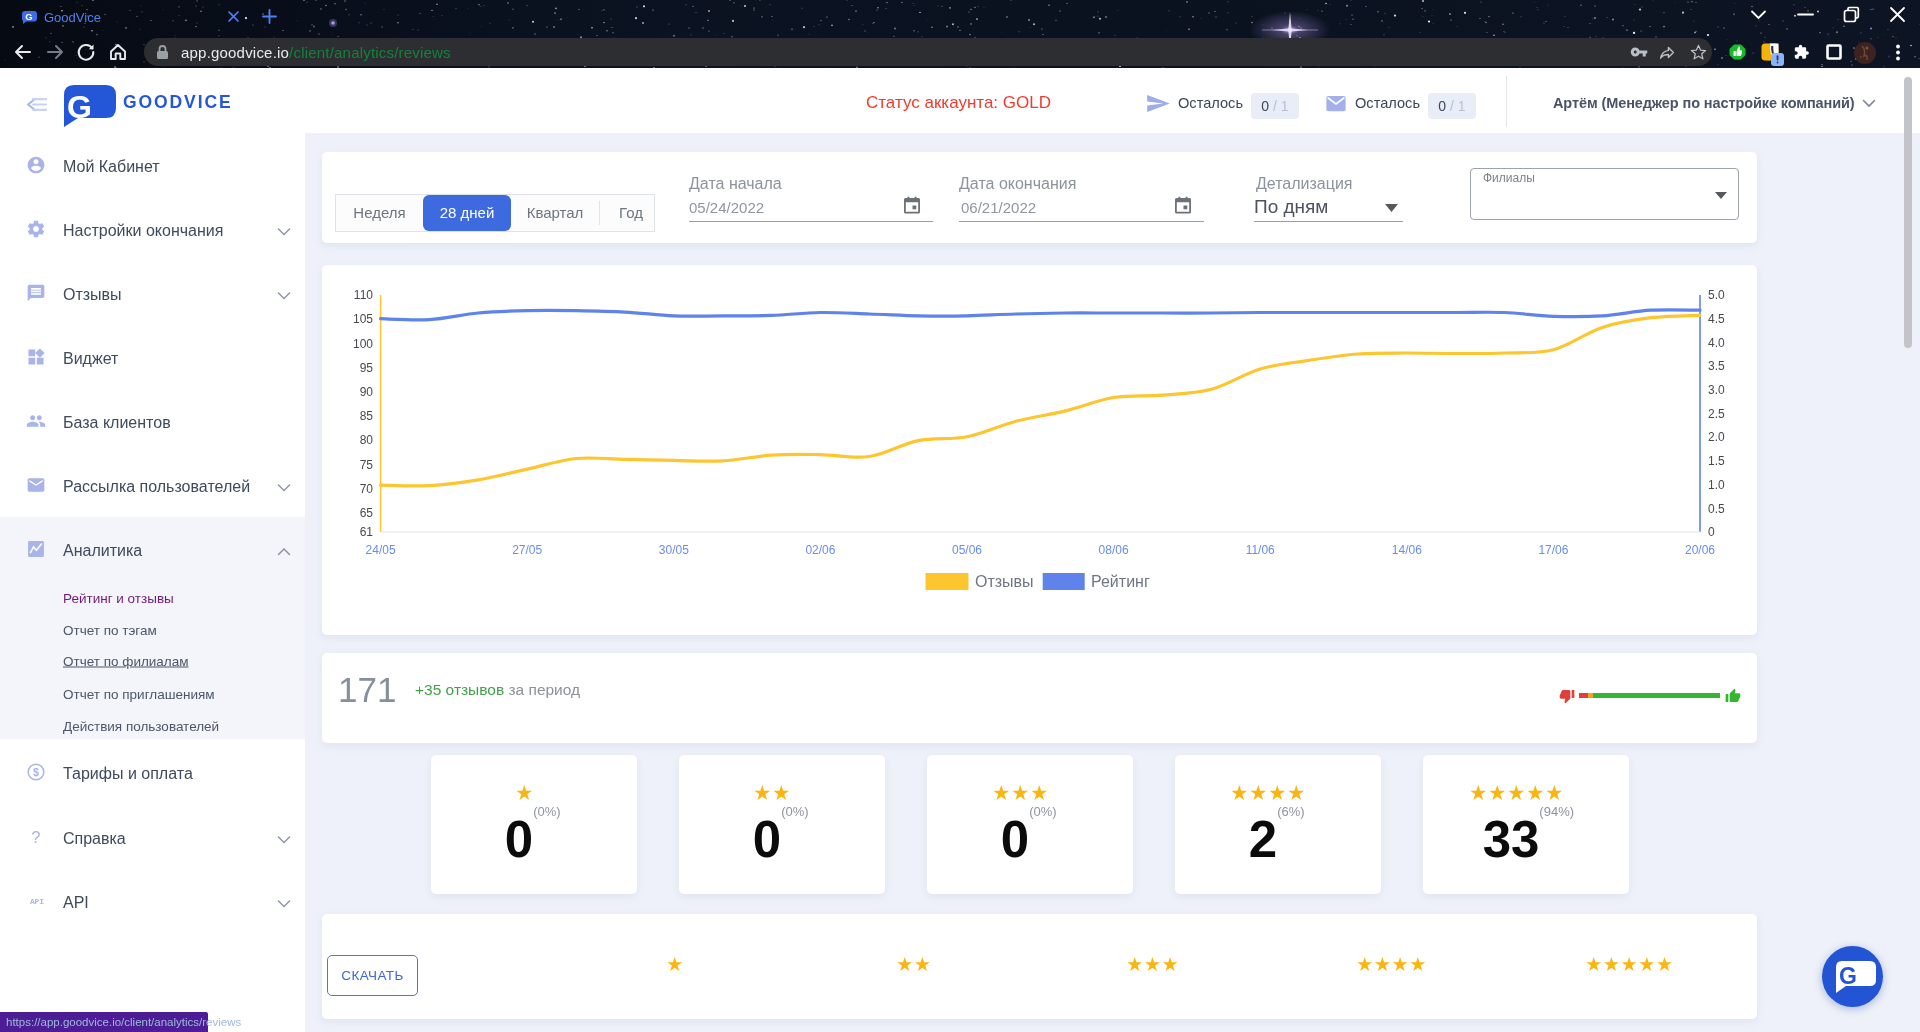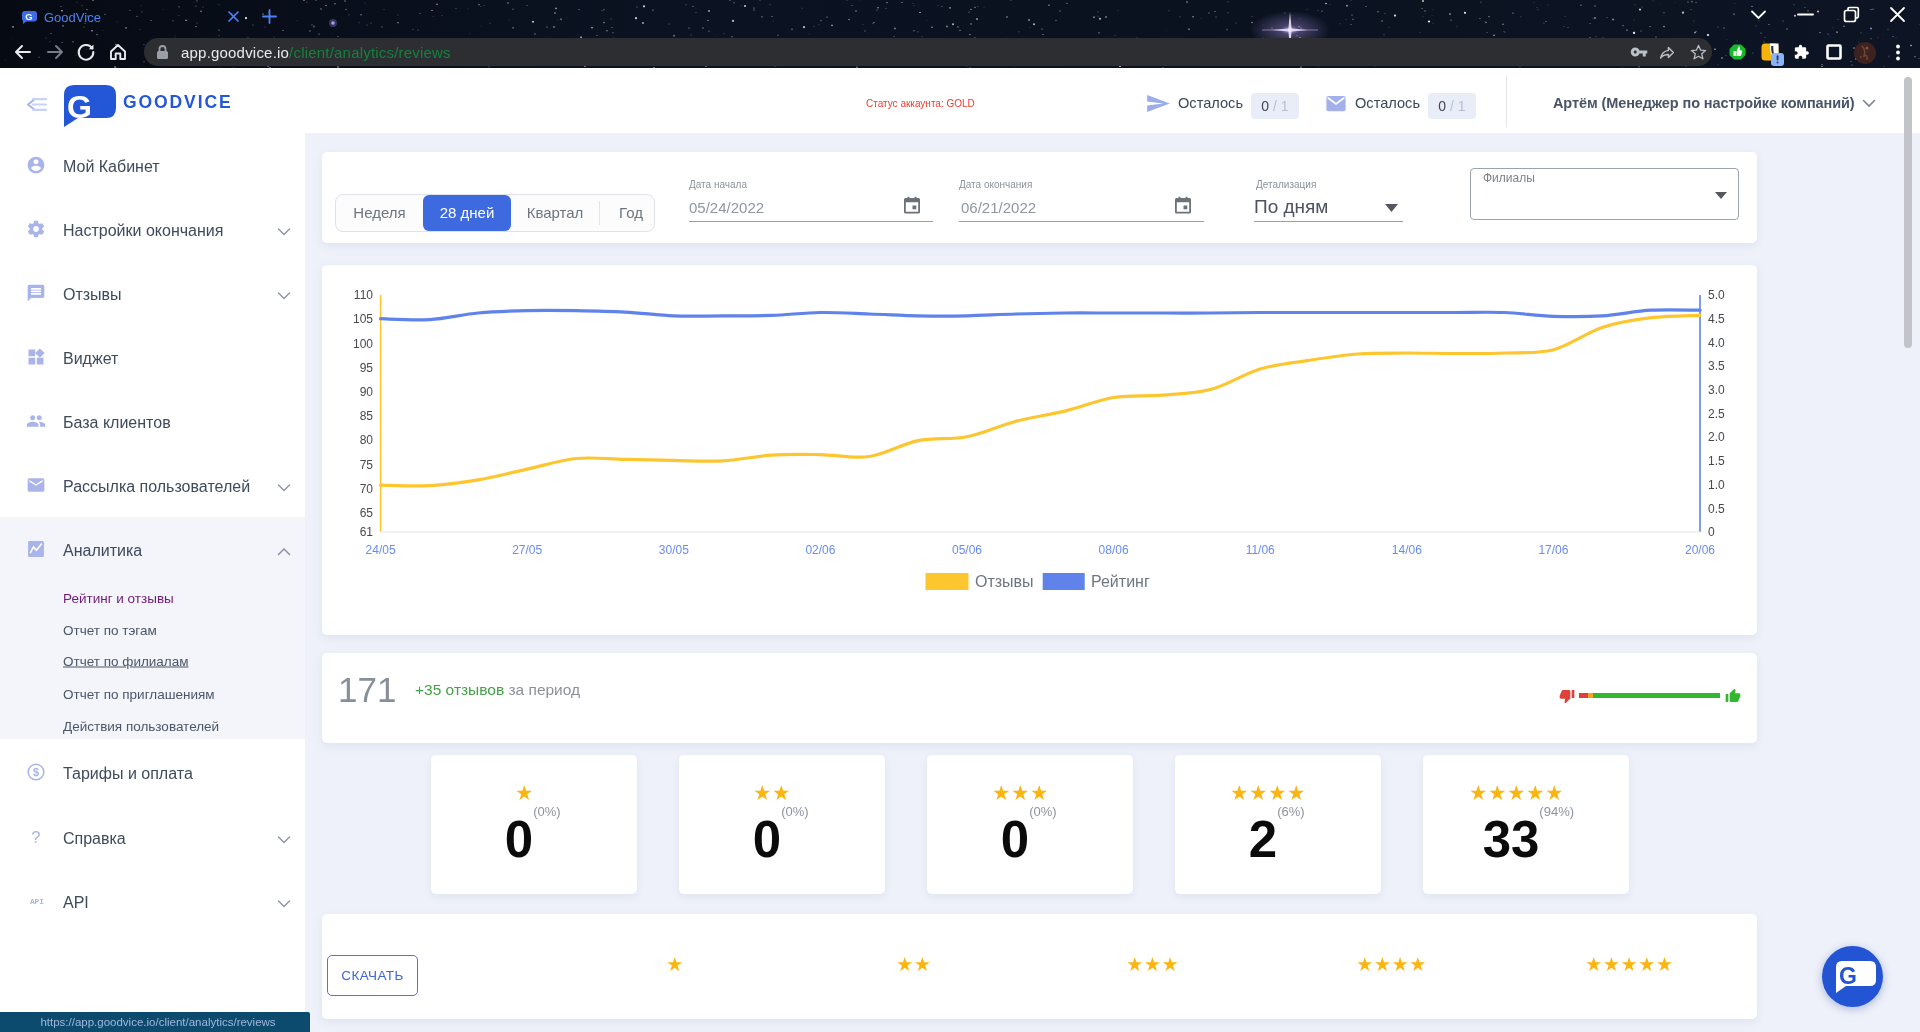--- a/index.html
+++ b/index.html
@@ -27,24 +27,24 @@
 .chev { position:absolute; left:277px; transform:translateY(-50%); }
 #anahl { position:absolute; left:0; top:449px; width:305px; height:222px; background:#f3f5fa; }
 
 
 .hdrtxt { position:absolute; white-space:nowrap; transform:translateY(-50%); }
 .numbox { position:absolute; height:26px; top:25px; background:#e9edf8; border-radius:4px; font-size:15px; color:#3c4758; text-align:center; line-height:26px; }
 .numbox span { color:#b7bfd3; }
 .numbox { font-size:14px !important; }
 
 
-.flabel { position:absolute; font-size:10px; color:#8d939c; transform:translateY(-50%); white-space:nowrap; }
+.flabel { position:absolute; font-size:16px; color:#8d939c; transform:translateY(-50%); white-space:nowrap; }
 .fvalue { position:absolute; font-size:18px; color:#495160; transform:translateY(-50%); white-space:nowrap; }
 .uline { position:absolute; height:1px; background:#99a0a9; }
-.btngroup { position:absolute; left:13px; top:42px; width:320px; height:38px; border:1px solid #dfe2e7; border-radius:8px; background:#fcfcfd; }
+.btngroup { position:absolute; left:13px; top:42px; width:320px; height:38px; border:1px solid #dfe2e7; border-radius:0; background:#fcfcfd; }
 .bseg { position:absolute; top:0; height:36px; line-height:36px; text-align:center; font-size:15px; color:#6e7580; }
 .bsel { background:#3e6ae0; color:#fff; border-radius:6px; top:0px; height:36px; }
 .bsep { position:absolute; top:6px; width:1px; height:24px; background:#e3e5e9; }
 
 
 .axd { font-size:12px; fill:#46494e; font-family:"Liberation Sans",sans-serif; }
 .axb { font-size:12px; fill:#698bf0; font-family:"Liberation Sans",sans-serif; }
 .legtxt { font-size:16px; fill:#6f7682; font-family:"Liberation Sans",sans-serif; }
 
 
@@ -55,21 +55,21 @@
 
 .scard { position:absolute; top:687px; width:206px; height:139px; background:#fff; border-radius:5px; box-shadow:0 3px 9px rgba(93,114,176,0.10); }
 .scol { position:absolute; top:30px; left:0; width:100%; text-align:center; }
 .srow { display:flex; justify-content:center; transform:translateX(-10px); }
 .snum { position:relative; display:inline-block; margin-top:14px; margin-left:-30px; font-size:51px; font-weight:bold; color:#0b0b0c; line-height:48px; }
 .spct { position:absolute; left:100%; top:-12px; font-size:13px; line-height:15px; font-weight:normal; color:#8d939f; white-space:nowrap; }
 
 
 #dlbtn { position:absolute; left:327px; top:887px; width:91px; height:41px; border:1px solid #5272e0; border-radius:5px; color:#3d66e0; font-size:13.5px; text-align:center; line-height:39px; letter-spacing:0.4px; background:#fff; }
 
-#statusbar { position:absolute; left:0; top:944px; width:310px; height:20px; background:#0c4a6e; color:#9fb8dc; font-size:11.5px; line-height:20px; padding-left:6px; border-top-right-radius:2px;text-align:center; }
+#statusbar { position:absolute; left:0; top:944px; width:208px; height:20px; background:#4c1d95; color:#9fb8dc; font-size:11.5px; line-height:20px; padding-left:6px; border-top-right-radius:2px;text-align:center; }
 #fab { position:absolute; left:1822px; top:878px; width:61px; height:61px; border-radius:50%; background:#2254d3; box-shadow:0 2px 8px rgba(40,70,160,.35); }
 #scrollthumb { position:absolute; left:1904px; top:9px; width:8px; height:271px; background:#c2c4c9; border-radius:4px; }
 </style></head>
 <body>
 <div id="page">
 
 <div id="chrome">
 <svg class="bgsky" width="1920" height="68" viewBox="0 0 1920 68">
   <defs>
     <linearGradient id="sky" x1="0" y1="0" x2="1" y2="0">
@@ -917,21 +917,21 @@
 <svg class="abs" style="left:25px;top:27px" width="23" height="19" viewBox="0 0 23 19">
   <path d="M10 4 L3 9.5 L10 15" stroke="#aab7ec" stroke-width="2.2" fill="none" stroke-linecap="round" stroke-linejoin="round"></path>
   <path d="M8 4.2 L21 4.2 M8 9.5 L21 9.5 M8 14.8 L21 14.8" stroke="#c9d2f1" stroke-width="2.2" stroke-linecap="round"></path>
 </svg>
 <svg class="abs" style="left:64px;top:17px" width="52" height="43" viewBox="0 0 52 43">
   <path d="M10 0 L42 0 Q52 0 52 10 L52 23 Q52 33 42 33 L14 33 L0 42 L0 10 Q0 0 10 0 Z" fill="#2357d8"></path>
   <text x="3" y="33" font-size="32" font-weight="bold" fill="#fff" font-family="Liberation Sans">G</text>
 </svg>
 <div class="abs" style="left:123px;top:24px;font-size:17.5px;font-weight:bold;letter-spacing:1.9px;color:#2357d8">GOODVICE</div>
 
-<div class="hdrtxt" style="left:866px;top:35px;font-size:10px;color:#f4392e">Статус аккаунта: GOLD</div>
+<div class="hdrtxt" style="left:866px;top:35px;font-size:17px;color:#f4392e">Статус аккаунта: GOLD</div>
 <svg class="abs" style="left:1147px;top:27px" width="23" height="17" viewBox="0 0 24 18">
         <path d="M0.01 18 L24 9 0.01 0 0 7 l17 2 -17 2 z" fill="#9dade9"></path>
       </svg>
 <div class="hdrtxt" style="left:1178px;top:35px;font-size:14.6px;color:#3c4758">Осталось</div>
 <div class="numbox" style="left:1251px;width:48px">0 <span>/ 1</span></div>
 <svg class="abs" style="left:1326px;top:28px" width="20" height="16" viewBox="0 0 24 20">
         <rect x="0" y="0" width="24" height="19" rx="2.5" fill="#a3b0ea"></rect>
         <path d="M1.5 2 L12 10 L22.5 2" stroke="#fff" stroke-width="2.2" fill="none"></path>
       </svg>
 <div class="hdrtxt" style="left:1355px;top:35px;font-size:14.6px;color:#3c4758">Осталось</div>

